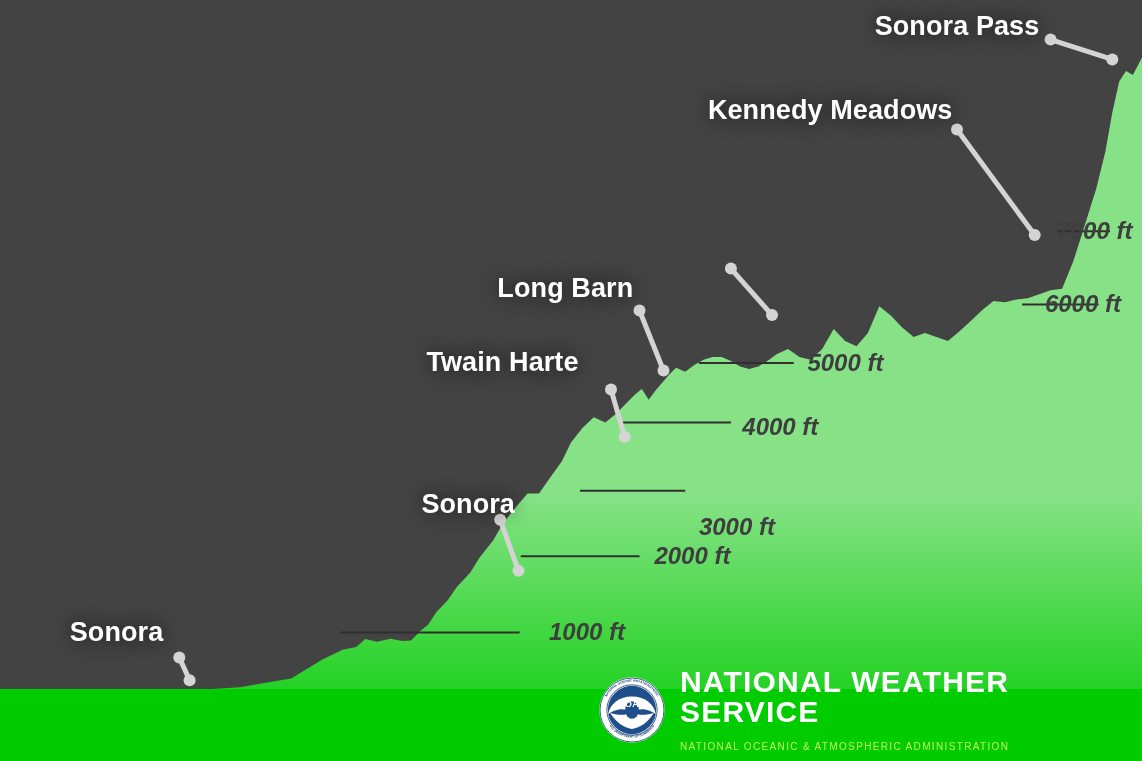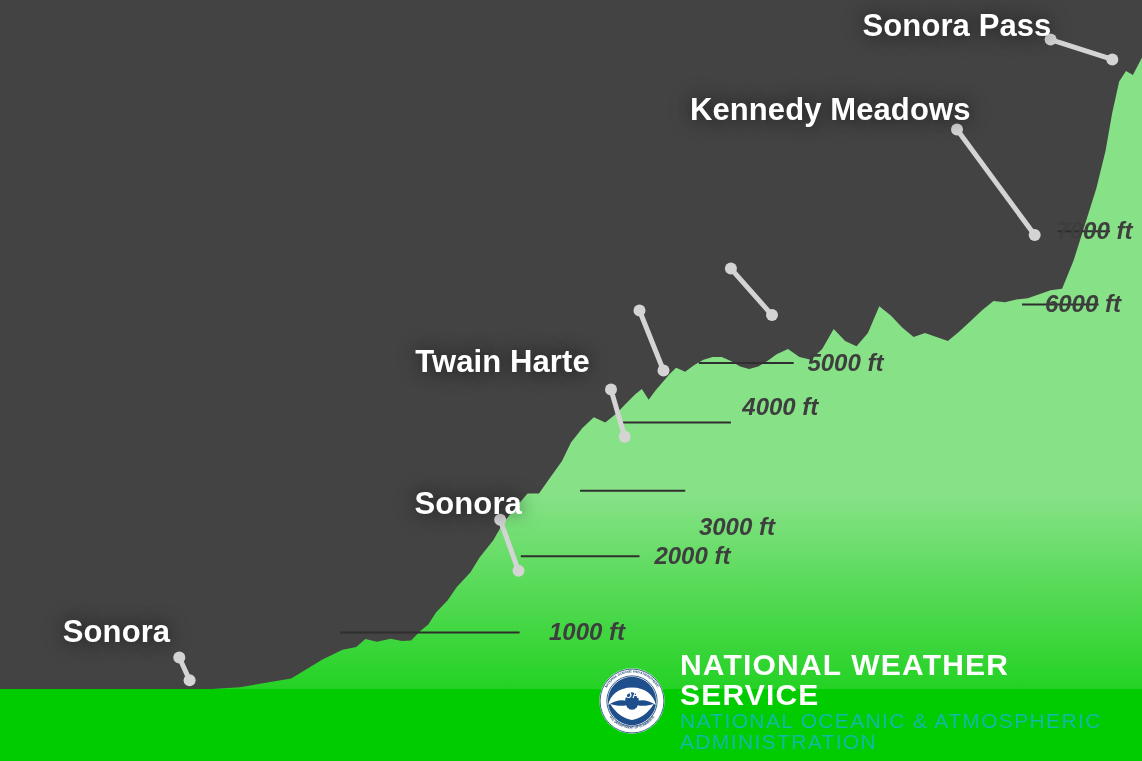--- a/index.html
+++ b/index.html
@@ -27,21 +27,21 @@
     left: 0; top: 0;
     width: 1142px;
     height: 761px;
     pointer-events: none;
   }
   
   .city-label {
     position: absolute;
     color: #ffffff;
     font-weight: bold;
-    font-size: 31px;
+    font-size: 27px;
     letter-spacing: 0.1px;
     white-space: nowrap;
     text-shadow: 0 0 14px rgba(0,0,0,0.38), 0 0 26px rgba(0,0,0,0.28);
     transform: translate(-50%, -50%);
     pointer-events: auto;
   }
   
   .elev-label {
     position: absolute;
     color: #3e3e3e;
@@ -81,24 +81,24 @@
     justify-content: center;
     line-height: 1;
   }
   #nws-line1 {
     color: #ffffff;
     font-weight: bold;
     font-size: 30px;
     letter-spacing: 1.2px;
   }
   #nws-line2 {
-    color: #14b8a6;
-    font-size: 21px;
+    color: #bef264;
+    font-size: 10px;
     letter-spacing: 1.35px;
-    margin-top: 0;
+    margin-top: 15px;
   }
 </style>
 </head>
 <body>
 
 <div id="stage">
 
   <svg id="terrain-svg" viewBox="0 0 1142 761" preserveAspectRatio="none" xmlns="http://www.w3.org/2000/svg">
     <defs>
       <linearGradient id="greenGrad" x1="0" y1="0" x2="0" y2="1">
@@ -141,26 +141,27 @@
         <circle cx="1050.6" cy="39.6" r="6" fill="#d4d4d4"></circle>
         <circle cx="1112.3" cy="59.4" r="6" fill="#d4d4d4"></circle>
       </g>
     <rect x="0" y="689" width="1142" height="72" fill="#00cc00"></rect>
   </svg>
 
   <div class="overlay" id="labels-layer">
       <div class="city-label" style="left: 116.5px; top: 632.4px;">Sonora</div>
       <div class="city-label" style="left: 468.2px; top: 503.8px;">Sonora</div>
       <div class="city-label" style="left: 502.5px; top: 362.2px;">Twain Harte</div>
+      <div class="city-label" style="left: 565.3px; top: 287.7px;">Long Barn</div>
       <div class="city-label" style="left: 830.2px; top: 110.3px;">Kennedy Meadows</div>
       <div class="city-label" style="left: 957px; top: 25.9px;">Sonora Pass</div>
       <div class="elev-label" style="left: 549px; top: 632.4px;">1000 ft</div>
       <div class="elev-label" style="left: 654.4px; top: 556.3px;">2000 ft</div>
       <div class="elev-label" style="left: 698.9px; top: 490.8px; margin-top: 36px;">3000 ft</div>
-      <div class="elev-label" style="left: 742.3px; top: 407px;">4000 ft</div>
+      <div class="elev-label" style="left: 742.3px; top: 427px;">4000 ft</div>
       <div class="elev-label" style="left: 807.4px; top: 363px; text-align: right;">5000 ft</div>
       <div class="elev-label" style="left: 1036.9px; top: 304.4px; margin-left: 8px;">6000 ft</div>
       <div class="elev-label" style="left: 1056.4px; top: 231.3px;">7000 ft</div>
     </div>
 
   <div id="footer-band">
     <div id="nws-brand">
       <svg id="noaa-logo" viewBox="0 0 100 100" xmlns="http://www.w3.org/2000/svg">
         <circle cx="50" cy="50" r="48" fill="#ffffff"></circle>
         <circle cx="50" cy="50" r="47" fill="none" stroke="#14406e" stroke-width="1.2"></circle>

